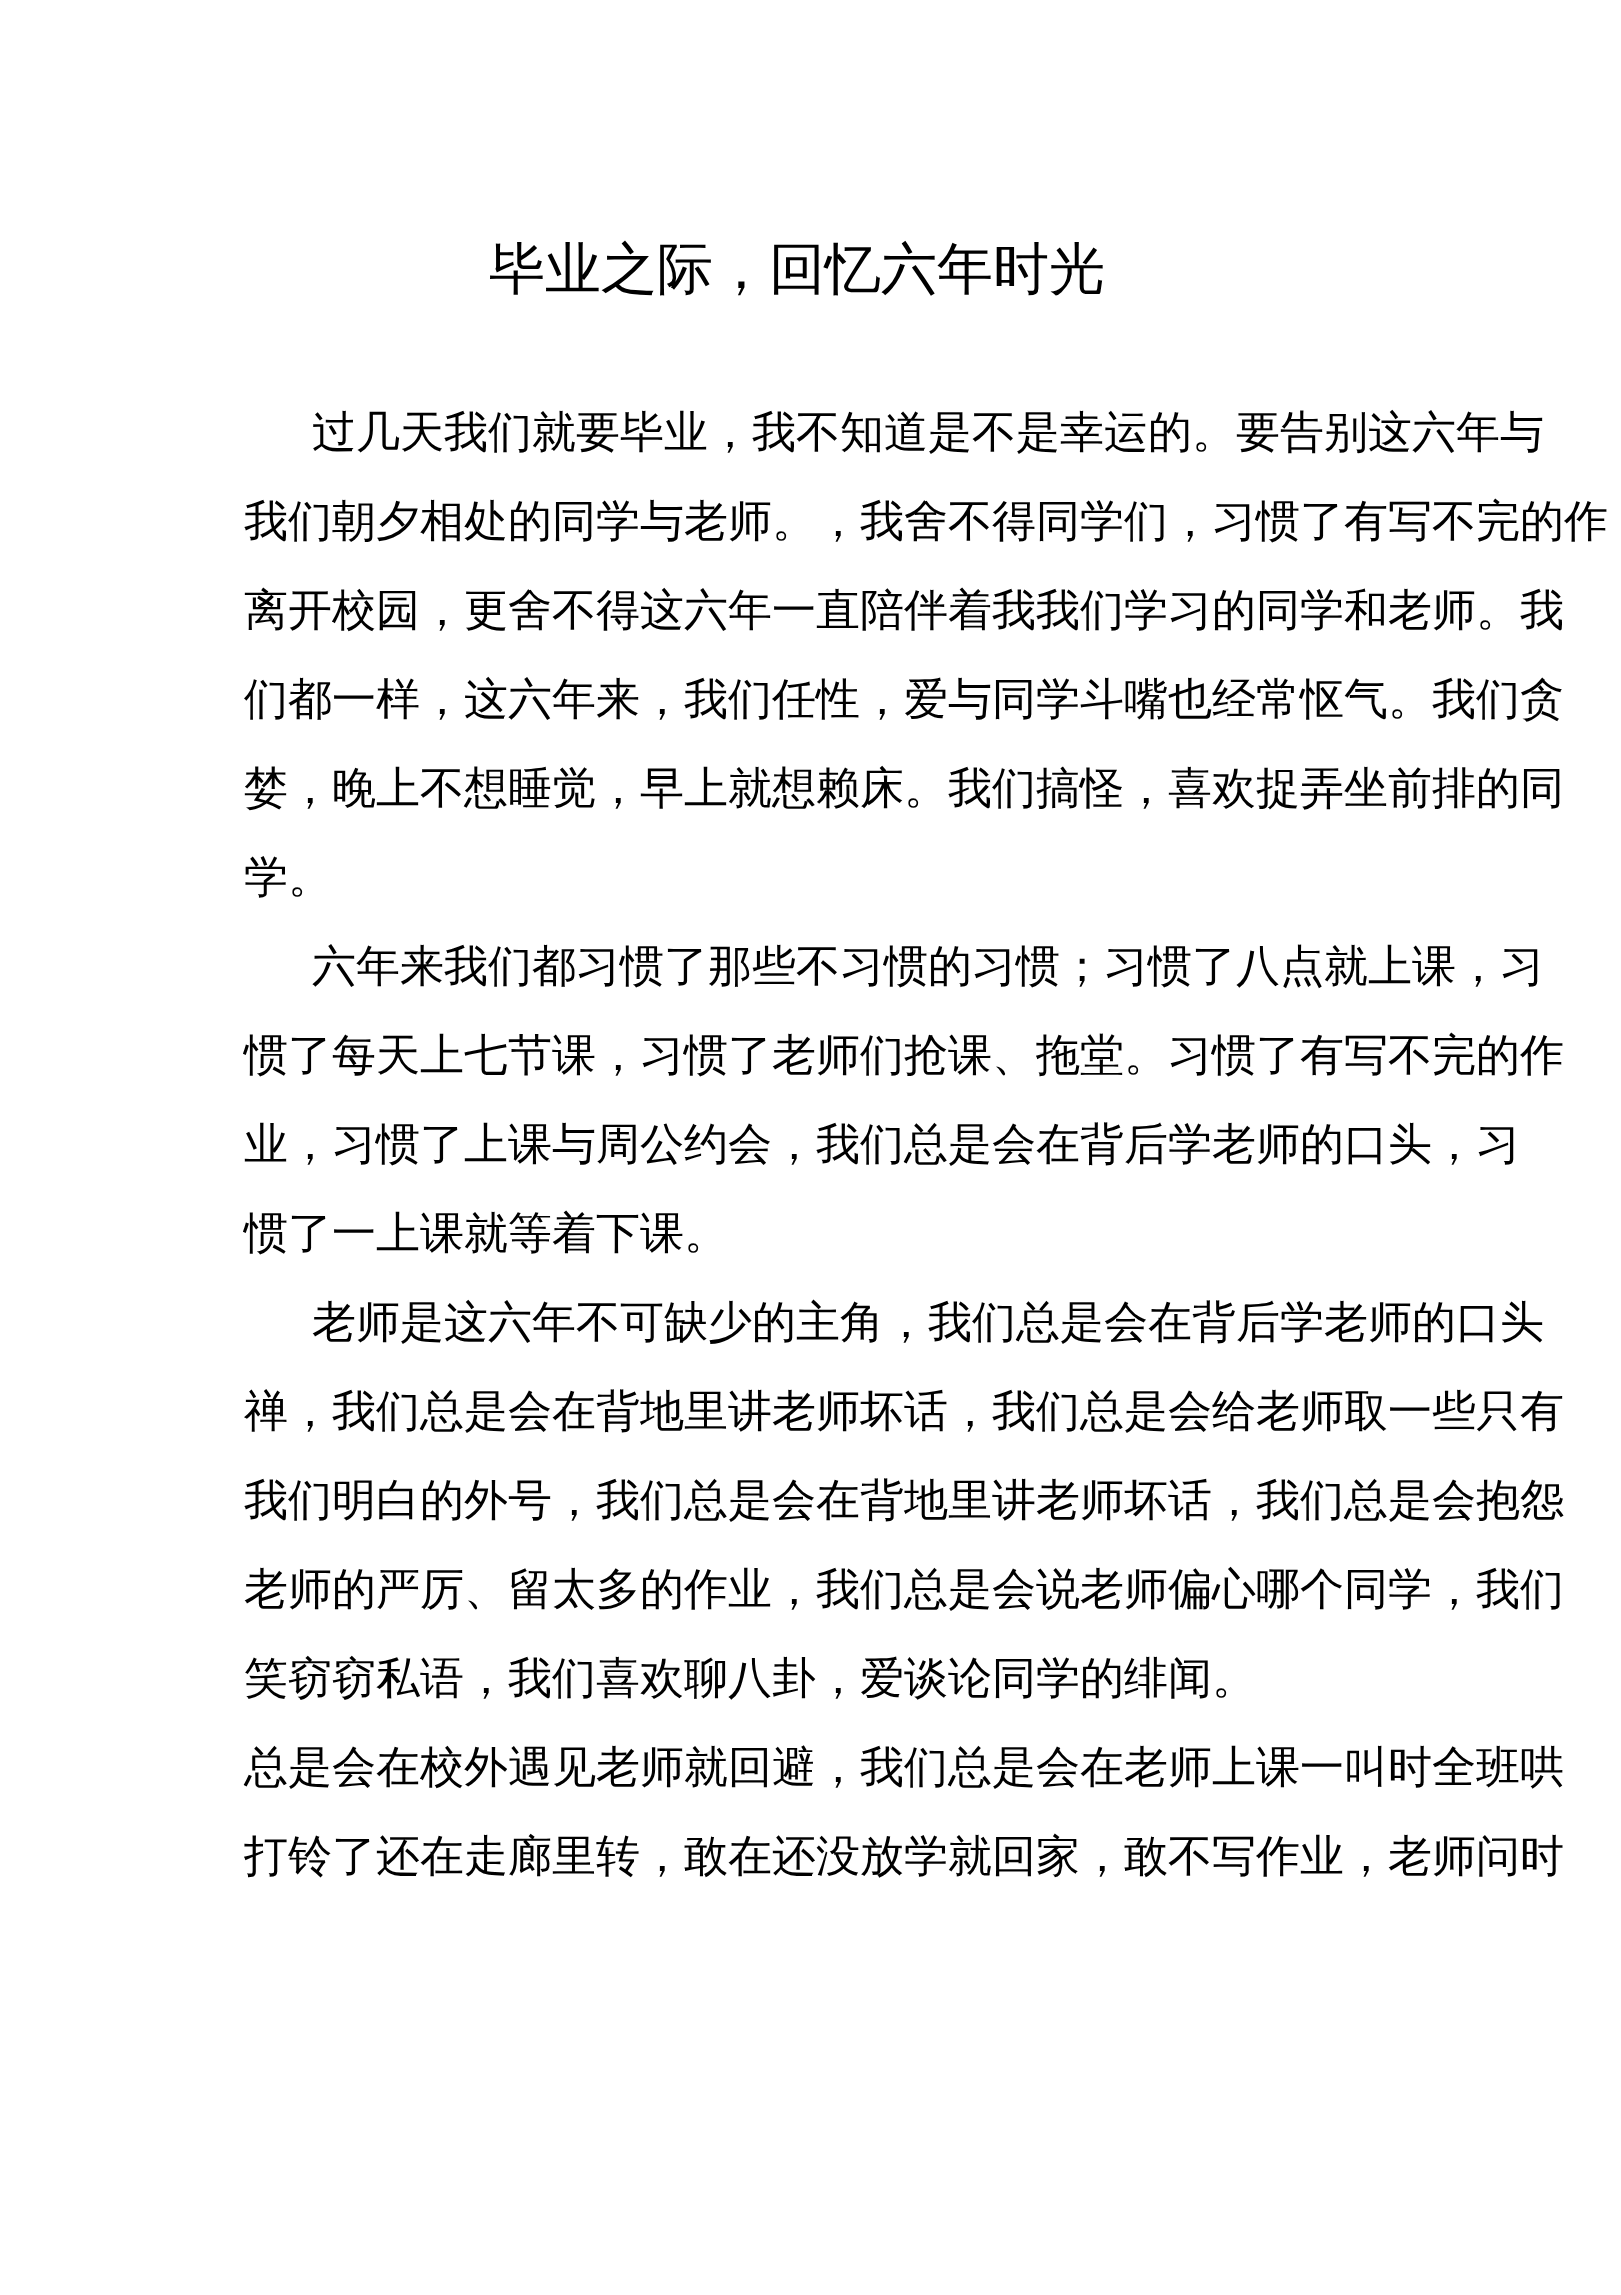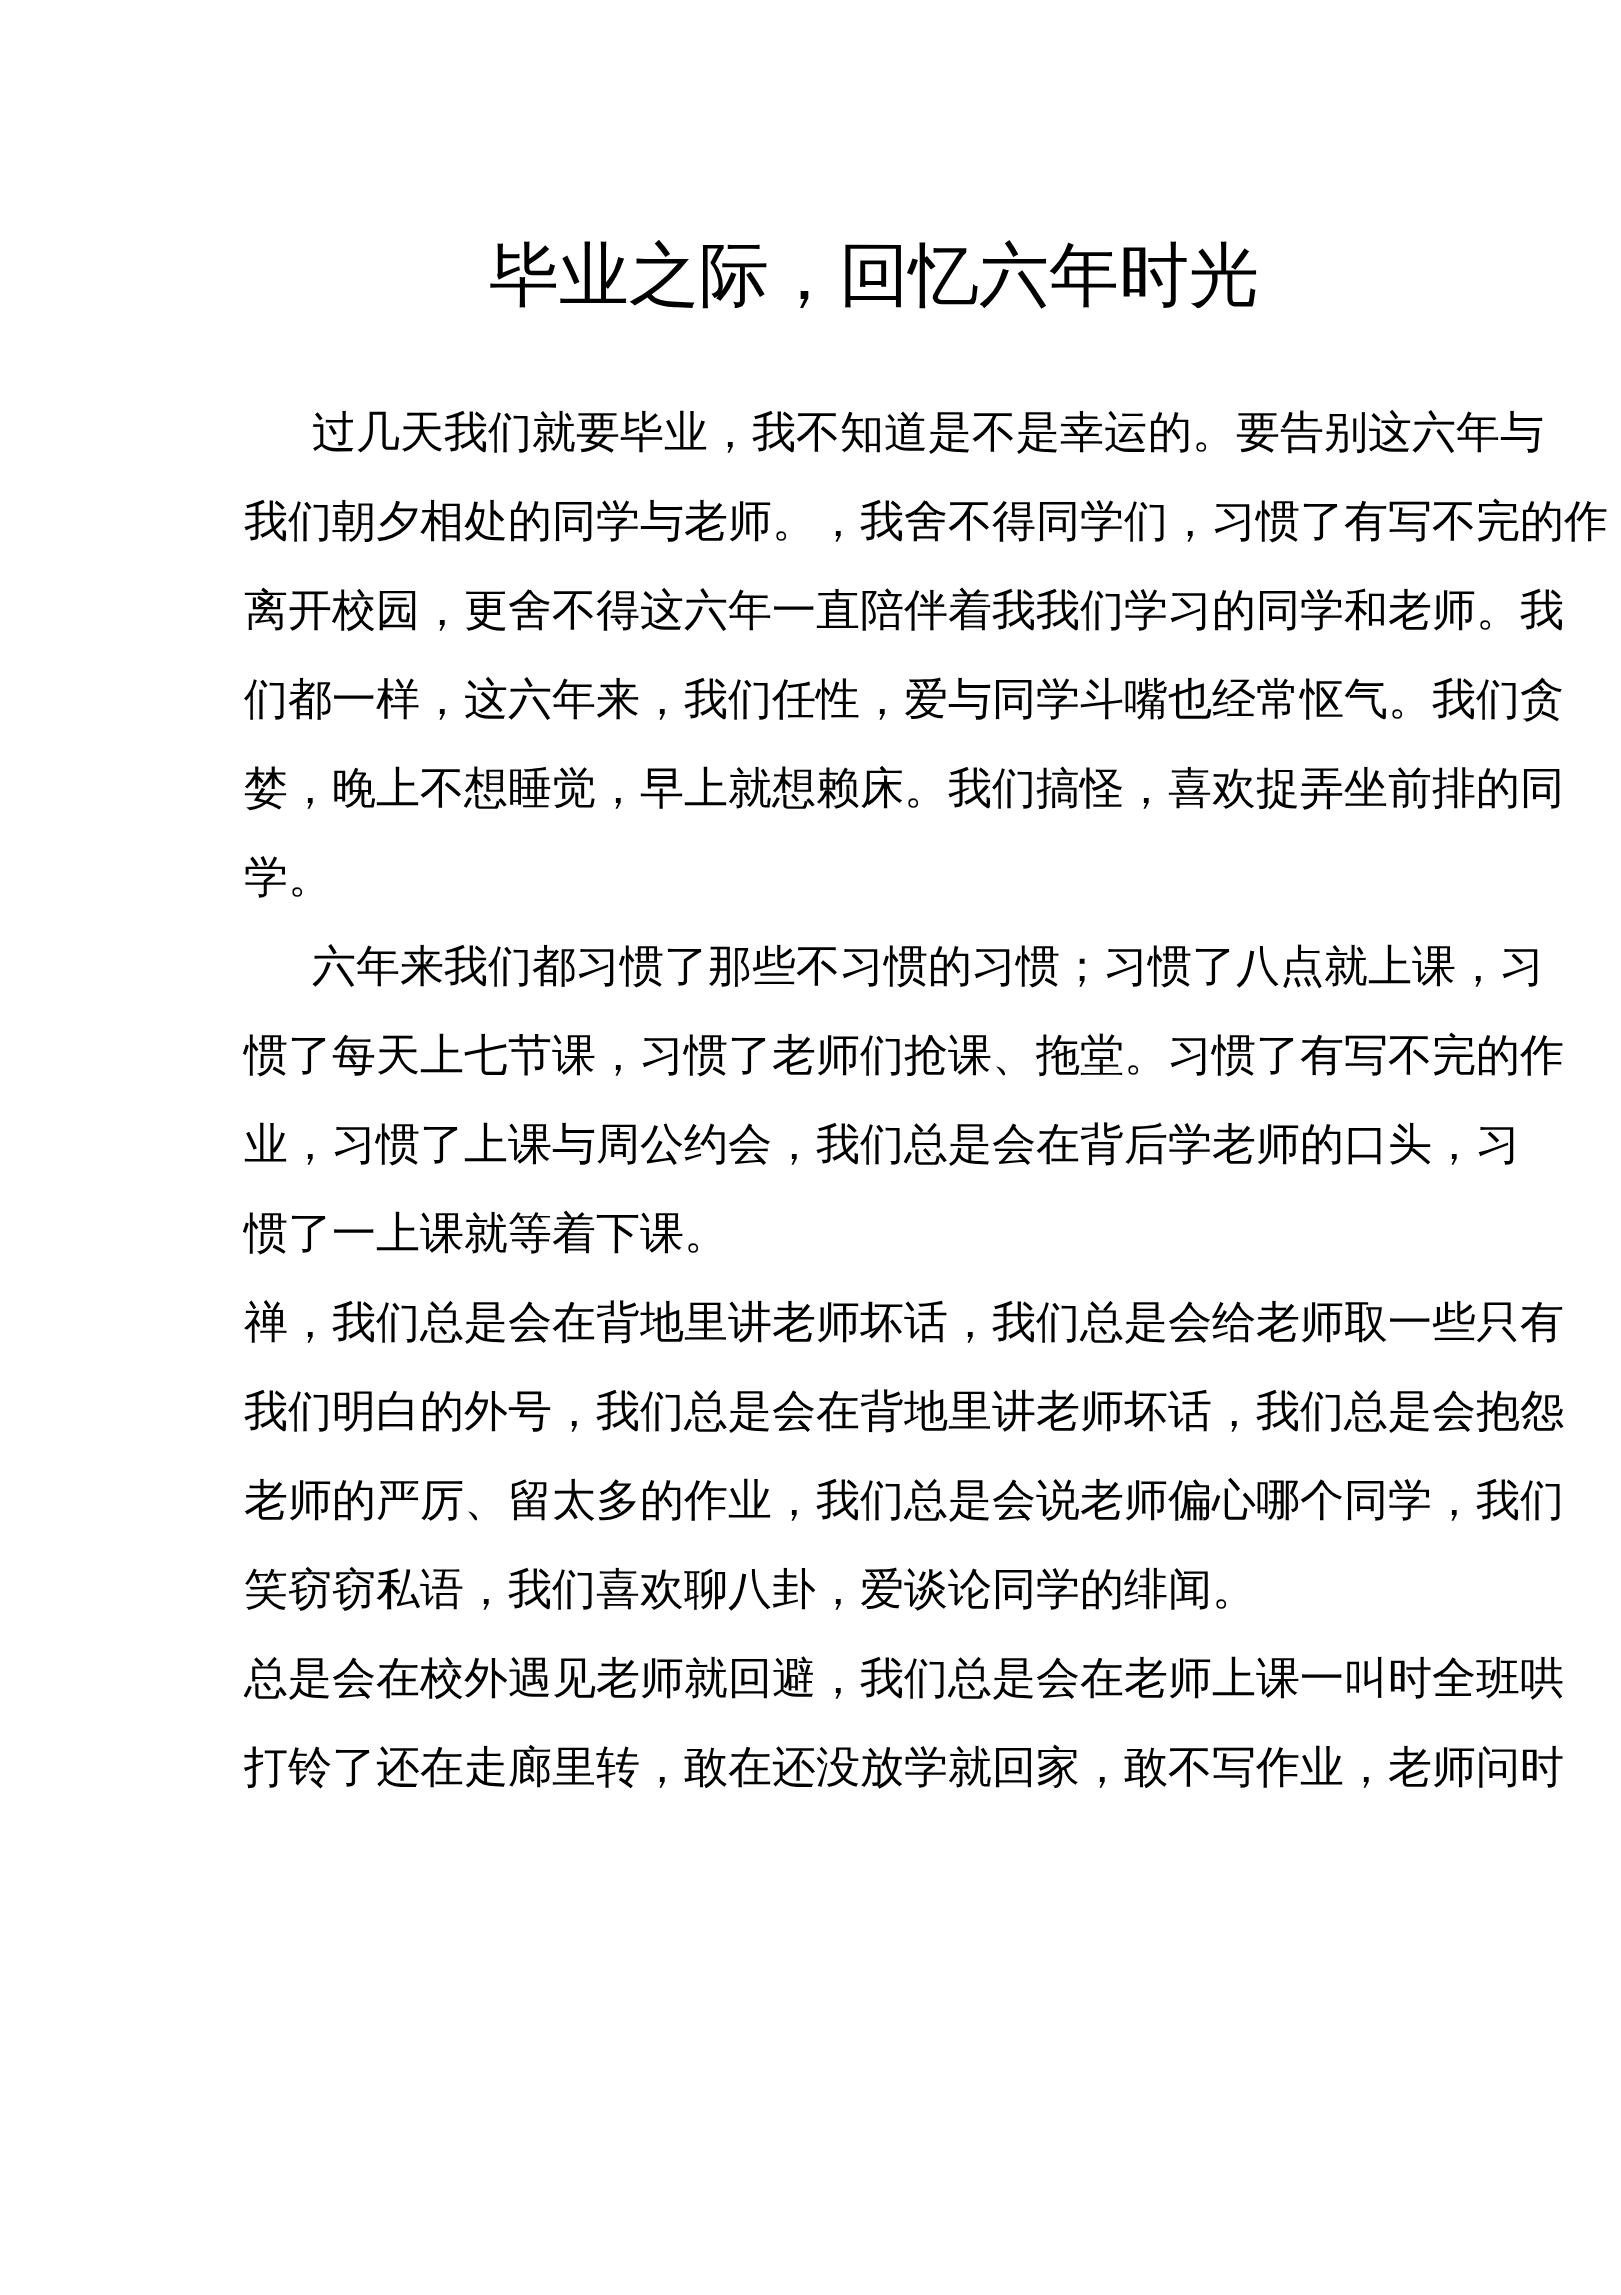--- a/index.html
+++ b/index.html
@@ -14,21 +14,21 @@
     background: #ffffff;
     overflow: hidden;
     font-family: "Liberation Serif", "DejaVu Serif", serif;
     color: #000000;
   }
   .title {
     position: absolute;
     top: 241px;
     left: 489px;
     margin: 0;
-    font-size: 70px;
+    font-size: 56px;
     font-weight: normal;
     letter-spacing: 0;
     white-space: nowrap;
     line-height: 1;
     color: #000000;
   }
   .body-text {
     position: absolute;
     top: 388px;
     left: 244px;
@@ -61,20 +61,21 @@
     <p class="line">离开校园，更舍不得这六年一直陪伴着我我们学习的同学和老师。我</p>
     <p class="line">们都一样，这六年来，我们任性，爱与同学斗嘴也经常怄气。我们贪</p>
     <p class="line">婪，晚上不想睡觉，早上就想赖床。我们搞怪，喜欢捉弄坐前排的同</p>
     <p class="line">学。</p>
 
     <p class="line indent">六年来我们都习惯了那些不习惯的习惯；习惯了八点就上课，习</p>
     <p class="line">惯了每天上七节课，习惯了老师们抢课、拖堂。习惯了有写不完的作</p>
     <p class="line">业，习惯了上课与周公约会，我们总是会在背后学老师的口头，习</p>
     <p class="line">惯了一上课就等着下课。</p>
 
+    <p class="line indent">老师是这六年不可缺少的主角，我们总是会在背后学老师的口头</p>
     <p class="line">禅，我们总是会在背地里讲老师坏话，我们总是会给老师取一些只有</p>
     <p class="line">我们明白的外号，我们总是会在背地里讲老师坏话，我们总是会抱怨</p>
     <p class="line">老师的严厉、留太多的作业，我们总是会说老师偏心哪个同学，我们</p>
     <p class="line">笑窃窃私语，我们喜欢聊八卦，爱谈论同学的绯闻。</p>
     <p class="line">总是会在校外遇见老师就回避，我们总是会在老师上课一叫时全班哄</p>
 
     <p class="line">打铃了还在走廊里转，敢在还没放学就回家，敢不写作业，老师问时</p>
 
   </div>
 

